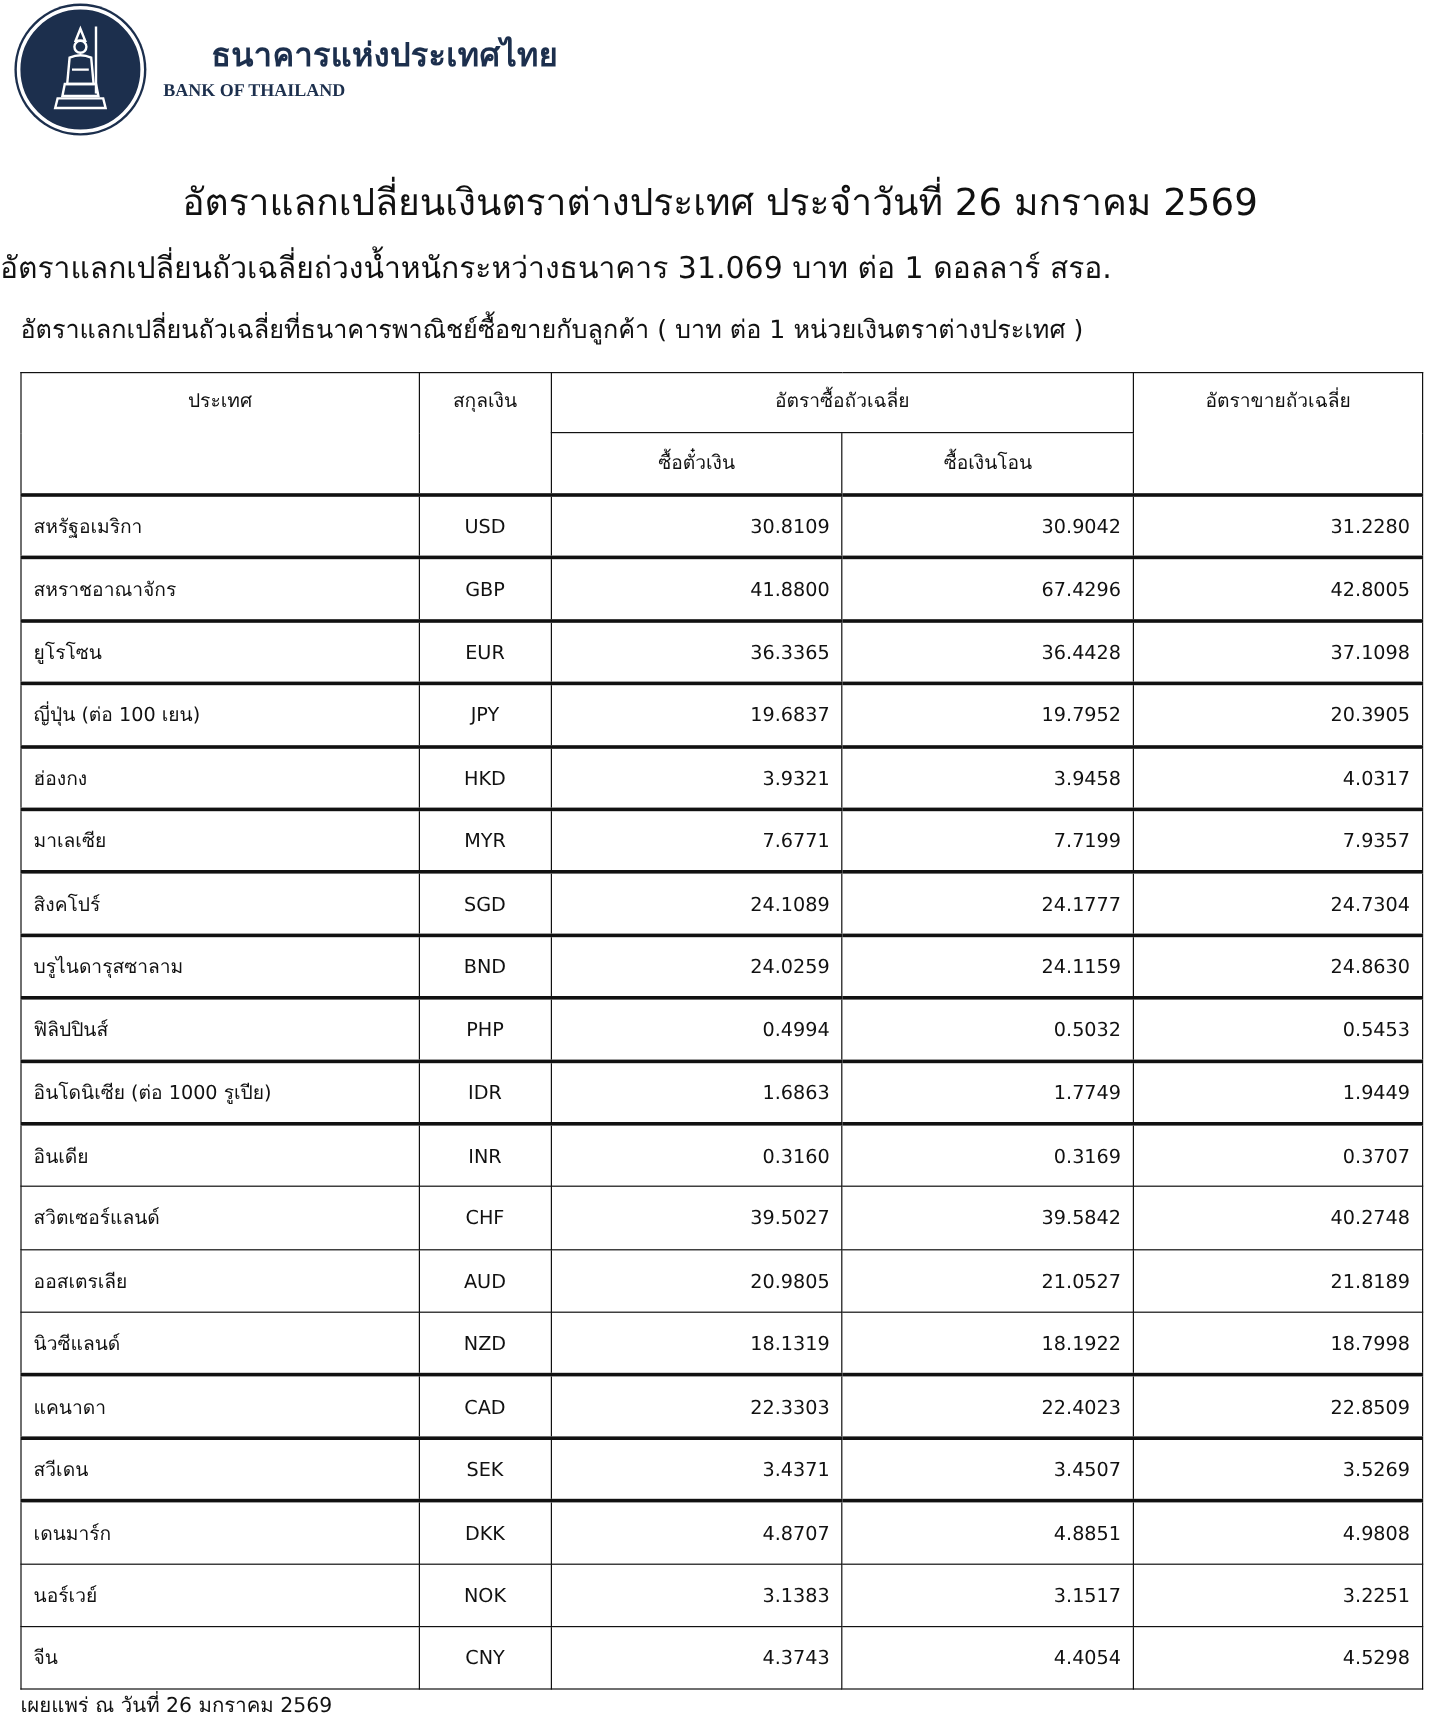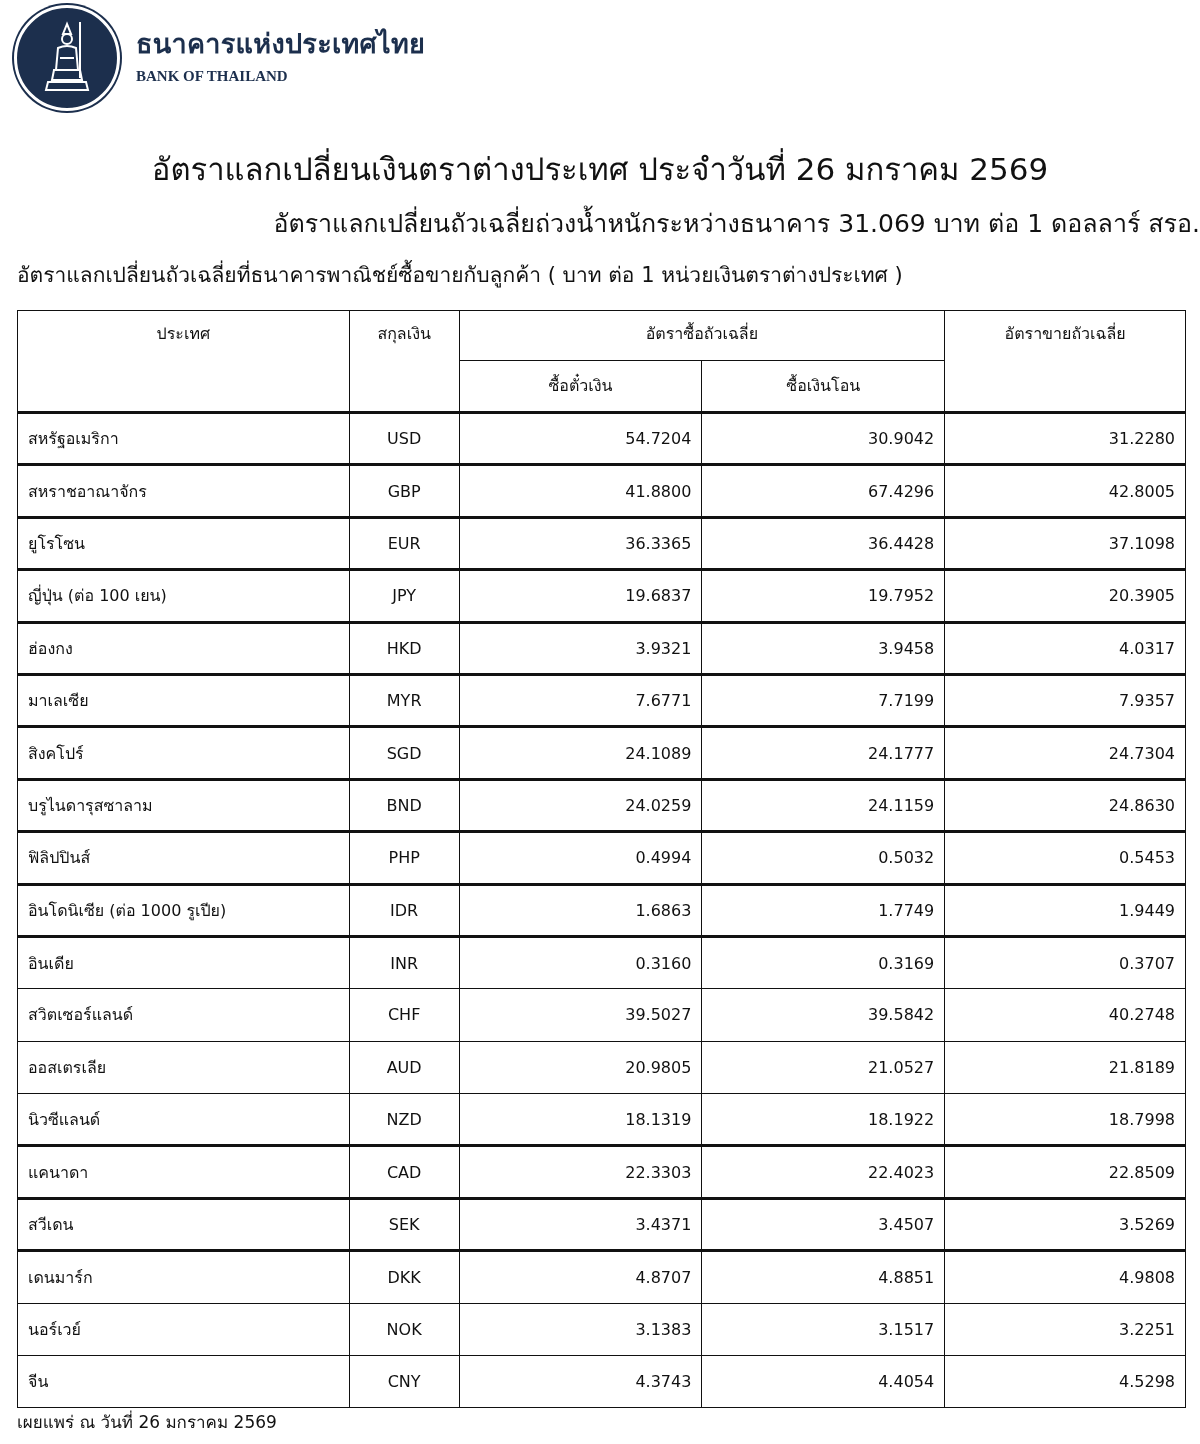--- a/index.html
+++ b/index.html
@@ -1,24 +1,24 @@
 <!DOCTYPE html>
 <html><head>
 <meta charset="utf-8">
 <style>
   html, body { margin:0; padding:0; background:#ffffff; }
   body { width:1200px; height:1444px; position:relative; overflow:hidden; font-family:"DejaVu Sans", sans-serif; color:#111; }
   .header { position:absolute; left:14px; top:6px; height:104px; display:flex; align-items:center; }
   .logo { width:100px; height:100px; border-radius:50%; background:#1c2f4d; border:3px solid #fff; box-shadow:0 0 0 2px #1c2f4d; display:flex; align-items:center; justify-content:center; }
   .logo svg { width:70px; height:80px; }
   .brand { margin-left:16px; display:flex; flex-direction:column; color:#1c2f4d; }
-  .brand .th { font-family:Liberation Mono, monospace; font-size:27px; font-weight:bold; line-height:34px; letter-spacing:0.3px; }
+  .brand .th { font-family:Liberation Serif, serif; font-size:27px; font-weight:bold; line-height:34px; letter-spacing:0.3px;margin-left:40px; }
   .brand .en { font-family:"Liberation Serif", serif; font-size:15px; font-weight:bold; line-height:22px; margin-top:2px; }
   .title { position:absolute; left:0; width:1200px; text-align:center; top:148px; font-size:31px; line-height:42px; }
-  .subtitle { position:absolute; left:0; width:1200px; text-align:right; top:206px; font-size:25px; line-height:36px; }
+  .subtitle { position:absolute; left:0; width:1200px; text-align:left; top:206px; font-size:25px; line-height:36px; }
   .note { position:absolute; left:17px; top:258px; font-size:21px; line-height:34px; }
   table { position:absolute; left:17px; top:310px; width:1169px; border-collapse:collapse; font-size:16px; }
   td, th { border:1.5px solid #111; font-weight:normal; }
   th { text-align:center; vertical-align:top; height:50px; padding-top:10px; box-sizing:border-box; }
   th.sub { vertical-align:middle; padding-top:0; height:52px; }
   td { height:52.4px; padding:0 10px; box-sizing:border-box; }
   td.country { text-align:left; }
   td.code { text-align:center; }
   td.num { text-align:right; }
   tr.row-thick td { border-top:3px solid #111; }
@@ -68,21 +68,21 @@
     </tr>
     <tr>
       <th class="sub">ซื้อตั๋วเงิน</th>
       <th class="sub">ซื้อเงินโอน</th>
     </tr>
   </thead>
   <tbody id="rows">
       <tr class="row-thick">
         <td class="country">สหรัฐอเมริกา</td>
         <td class="code">USD</td>
-        <td class="num">54.7204</td>
+        <td class="num">30.8109</td>
         <td class="num">30.9042</td>
         <td class="num">31.2280</td>
       </tr>
       <tr class="row-thick">
         <td class="country">สหราชอาณาจักร</td>
         <td class="code">GBP</td>
         <td class="num">41.8800</td>
         <td class="num">67.4296</td>
         <td class="num">42.8005</td>
       </tr>

